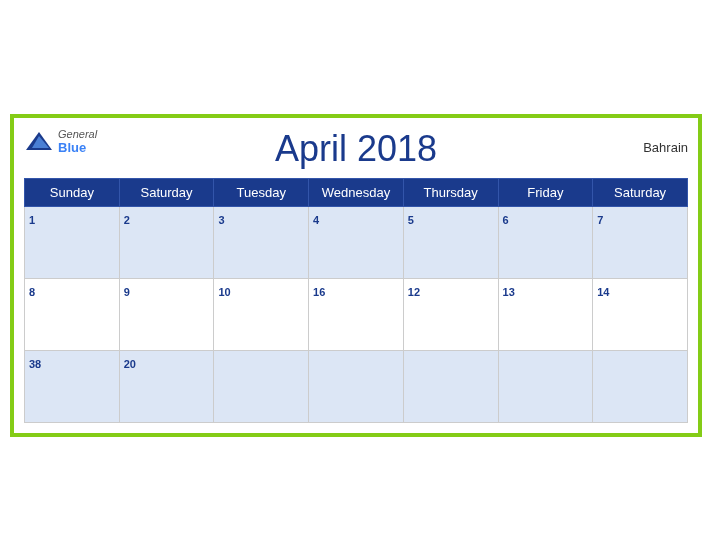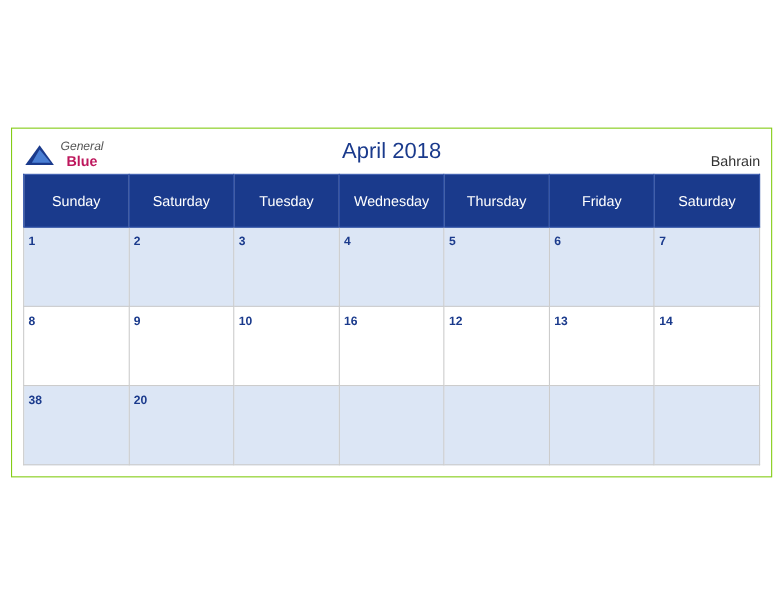--- a/index.html
+++ b/index.html
@@ -8,21 +8,21 @@
       background: #fff;
       width: 712px;
       height: 550px;
       display: flex;
       align-items: center;
       justify-content: center;
     }
     .calendar-container {
       width: 692px;
       background: #fff;
-      border: 1px solid #84cc16;
+      border: 4px solid #84cc16;
       padding: 10px 10px 10px 10px;
     }
     .calendar-header {
       display: flex;
       align-items: center;
       justify-content: center;
       position: relative;
       margin-bottom: 8px;
     }
     .logo-area {
@@ -34,54 +34,53 @@
       align-items: center;
     }
     .logo-text-general {
       font-size: 11px;
       color: #555;
       font-style: italic;
     }
     .logo-text-blue {
       font-size: 13px;
       font-weight: bold;
-      color: #be185d;
-      text-align: center;
+      color: #3b82f6;
     }
     .logo-icon {
       width: 30px;
       height: 22px;
     }
     .logo-wrapper {
       display: flex;
       align-items: center;
       gap: 4px;
     }
     .calendar-title {
-      font-size: 20px;
+      font-size: 36px;
       color: #1a3a8c;
       font-weight: normal;
       text-align: center;
     }
     .country-label {
       position: absolute;
       right: 0;
       top: 12px;
       font-size: 13px;
       color: #333;
     }
     .calendar-table {
       width: 100%;
       border-collapse: collapse;
     }
     .calendar-table thead tr th {
       background-color: #1a3a8c;
       color: #fff;
       text-align: center;
-      padding: 16px 4px;
+      padding: 6px 4px;
       font-size: 13px;
       font-weight: normal;
       border: 1px solid #3355aa;
     }
     .calendar-table tbody tr td {
       border: 1px solid #ccc;
       vertical-align: top;
       height: 72px;
       padding: 3px 4px;
       width: calc(100% / 7);

